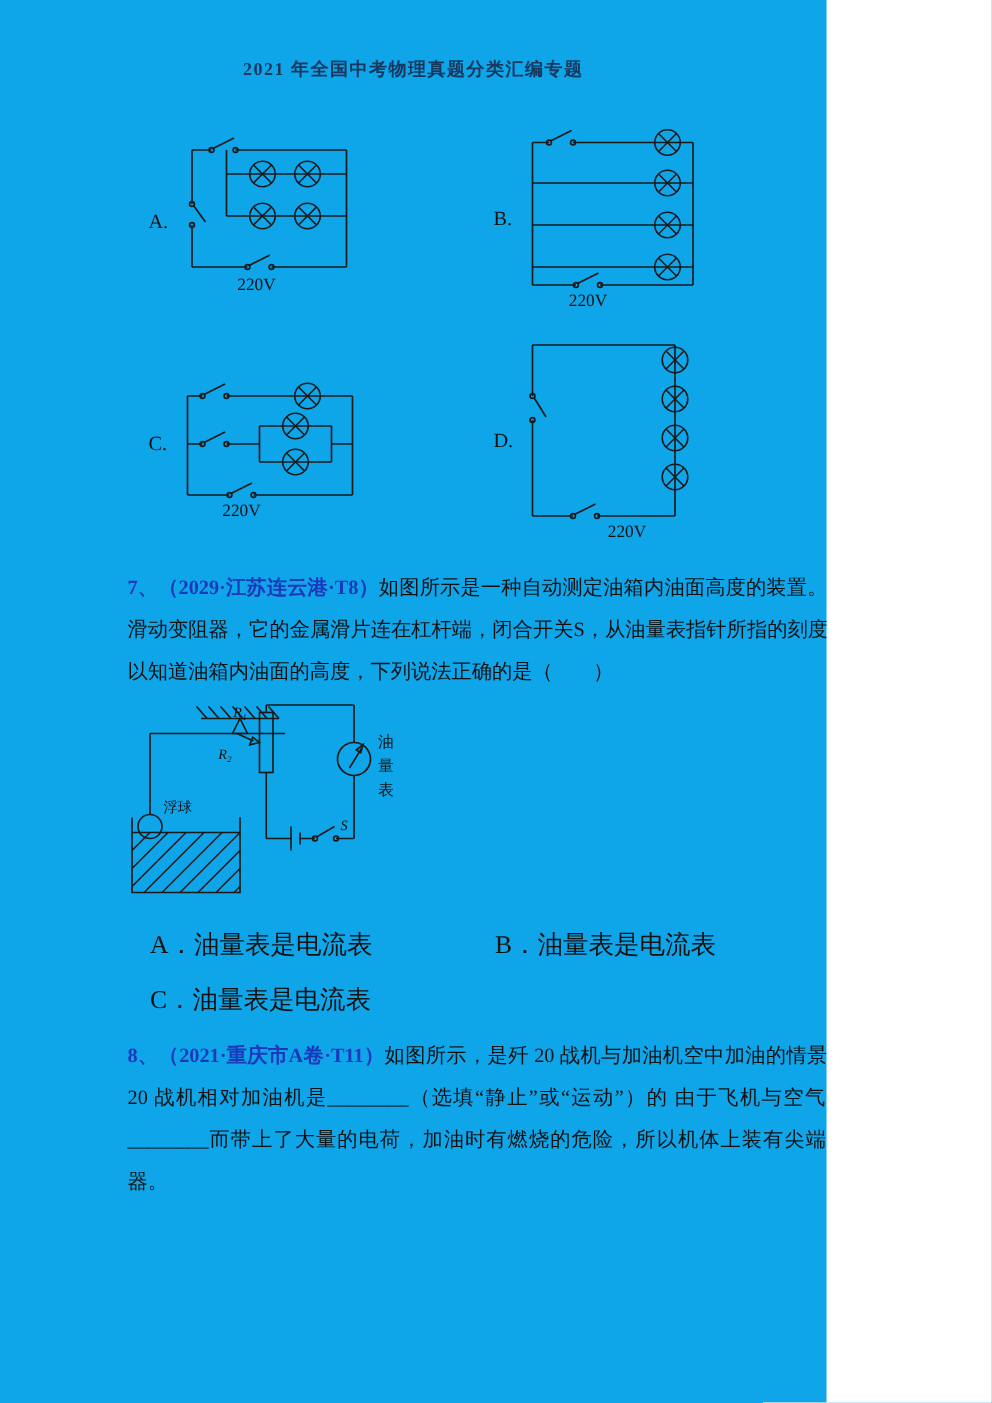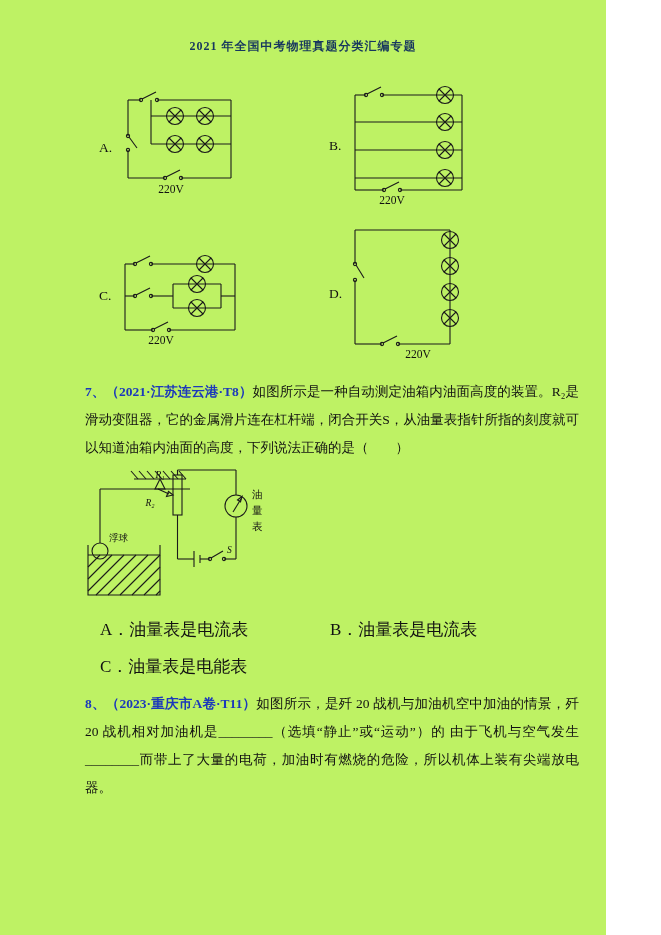--- a/index.html
+++ b/index.html
@@ -1,21 +1,21 @@
 <!DOCTYPE html>
 <html><head>
 <meta charset="utf-8">
 <style>
   * { margin: 0; padding: 0; box-sizing: border-box; }
   html, body { background: #ffffff; }
   .page {
     position: relative;
-    width: 606px;
+    width: 551px;
     height: 935px;
-    background: #bef264;
+    background: #0ea5e9;
     font-family: "Liberation Serif", serif;
     color: #111111;
     overflow: hidden;
   }
   .header {
     position: absolute;
     top: 38px;
     left: 0;
     width: 100%;
     text-align: center;
@@ -254,21 +254,21 @@
         <line x1="104" y1="76" x2="116" y2="64"></line>
       </g>
     <g>
         <circle class="bulb" cx="110" cy="96" r="8.5"></circle>
         <line x1="104" y1="90" x2="116" y2="102"></line>
         <line x1="104" y1="102" x2="116" y2="90"></line>
       </g>
     <text class="vlabel" x="78" y="136" text-anchor="middle">220V</text>
   </svg>
 
-  <p class="q-para" style="top:378px"><span class="q-tag">7、（2021·江苏连云港·T8）</span><span>如图所示是一种自动测定油箱内油面高度的装置。R₂是滑动变阻器，它的金属滑片连在杠杆端，闭合开关S，从油量表指针所指的刻度就可以知道油箱内油面的高度，下列说法正确的是（　　）</span></p>
+  <p class="q-para" style="top:378px"><span class="q-tag">7、（2029·江苏连云港·T8）</span><span>如图所示是一种自动测定油箱内油面高度的装置。R₂是滑动变阻器，它的金属滑片连在杠杆端，闭合开关S，从油量表指针所指的刻度就可以知道油箱内油面的高度，下列说法正确的是（　　）</span></p>
 
   <svg class="figure-svg" style="left:84px;top:467px" width="195" height="140" viewBox="0 0 195 140">
     <g>
       <line x1="50" y1="12" x2="102" y2="12"></line>
       <line class="thin" x1="54" y1="12" x2="47" y2="4"></line>
         <line class="thin" x1="62" y1="12" x2="55" y2="4"></line>
       <line class="thin" x1="70" y1="12" x2="63" y2="4"></line>
         <line class="thin" x1="78" y1="12" x2="71" y2="4"></line>
       <line class="thin" x1="86" y1="12" x2="79" y2="4"></line>
         <line class="thin" x1="94" y1="12" x2="87" y2="4"></line>
@@ -324,17 +324,17 @@
       <line class="thin" x1="24" y1="128" x2="64" y2="88"></line>
         <line class="thin" x1="36" y1="128" x2="76" y2="88"></line>
       <line class="thin" x1="48" y1="128" x2="76" y2="100"></line>
         <line class="thin" x1="60" y1="128" x2="76" y2="112"></line>
       <line class="thin" x1="72" y1="128" x2="76" y2="124"></line>
     </g>
   </svg>
 
   <span class="option" style="left:100px;top:618px">A．油量表是电流表</span>
   <span class="option" style="left:330px;top:618px">B．油量表是电流表</span>
-  <span class="option" style="left:100px;top:655px">C．油量表是电能表</span>
-
-  <p class="q-para" style="top:690px"><span class="q-tag">8、（2023·重庆市A卷·T11）</span><span>如图所示，是歼 20 战机与加油机空中加油的情景，歼 20 战机相对加油机是________（选填“静止”或“运动”）的 由于飞机与空气发生________而带上了大量的电荷，加油时有燃烧的危险，所以机体上装有尖端放电器。</span></p>
+  <span class="option" style="left:100px;top:655px">C．油量表是电流表</span>
+
+  <p class="q-para" style="top:690px"><span class="q-tag">8、（2021·重庆市A卷·T11）</span><span>如图所示，是歼 20 战机与加油机空中加油的情景，歼 20 战机相对加油机是________（选填“静止”或“运动”）的 由于飞机与空气发生________而带上了大量的电荷，加油时有燃烧的危险，所以机体上装有尖端放电器。</span></p>
 
 </div>
 
 </body></html>

